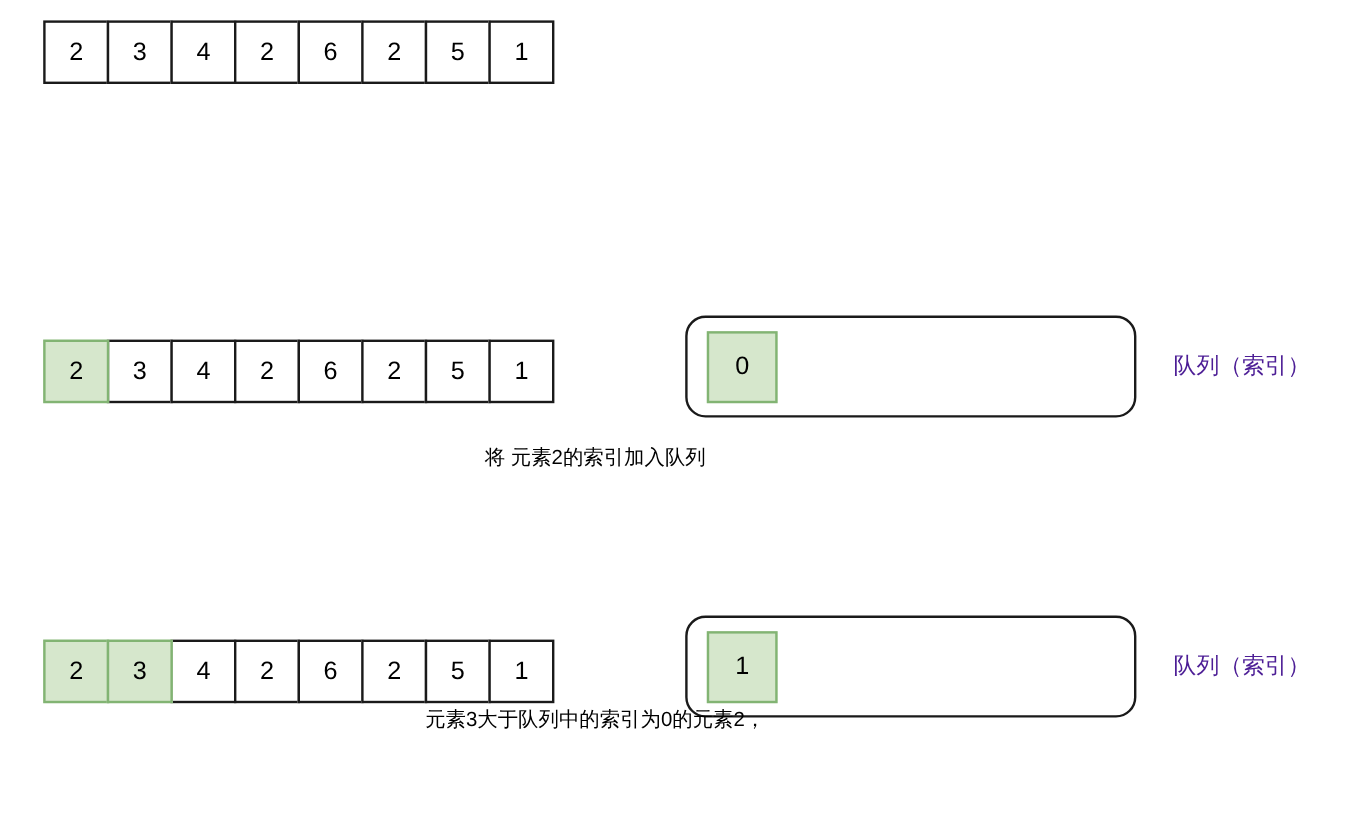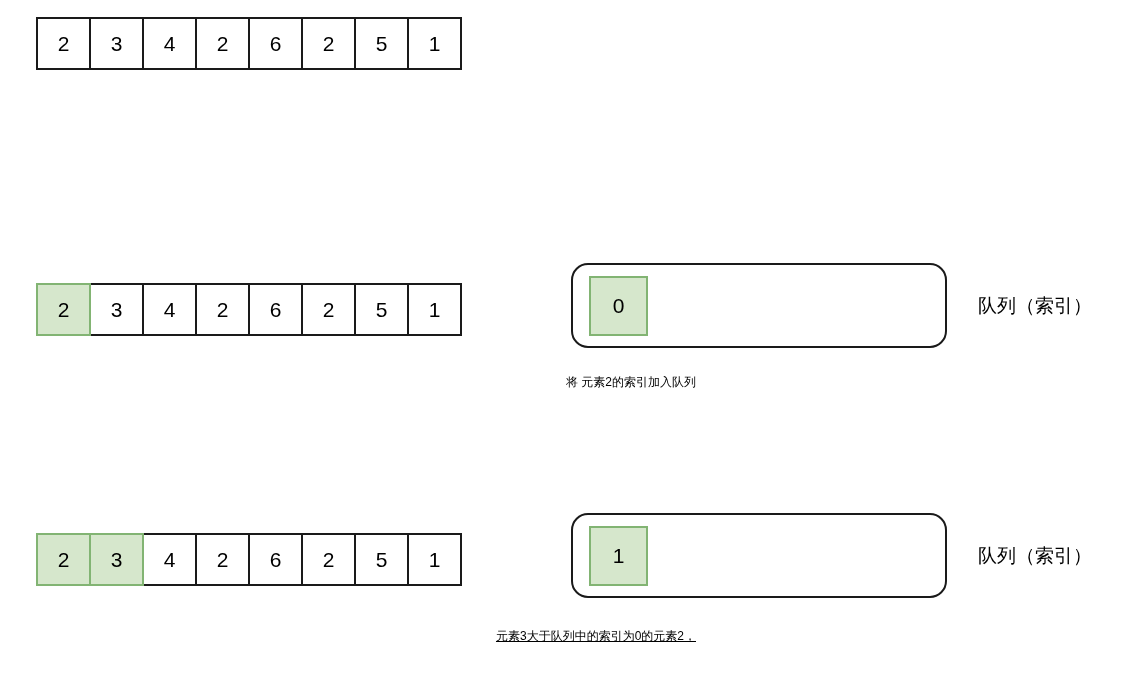--- a/index.html
+++ b/index.html
@@ -71,47 +71,47 @@
     line-height: 1;
     color: #000000;
   }
 
   
   .queue-label {
     position: absolute;
     font-size: 19px;
     line-height: 1;
     white-space: nowrap;
-    color: #000000;
+    color: #4c1d95;
   }
 
   
   .caption {
     position: absolute;
-    font-size: 12px;
+    font-size: 17px;
     line-height: 28px;
-    text-align: right;
+    text-align: center;
     white-space: nowrap;
     color: #000000;
   }
   .caption .line { display: block; }
 
   
   #row-initial   { left: 36px;  top: 17px;  }
   #row-step1     { left: 36px;  top: 283px; }
   #row-step2     { left: 36px;  top: 533px; }
 
   #queue-step1   { left: 571px; top: 263px; }
   #queue-step2   { left: 571px; top: 513px; }
 
   #queue-label-step1 { left: 978px; top: 296px; }
   #queue-label-step2 { left: 978px; top: 546px; }
 
   #caption-step1 { left: 296px; top: 368px; width: 400px; }
-  #caption-step2 { left: 296px; top: 622px; width: 400px; text-decoration: underline; }
+  #caption-step2 { left: 296px; top: 586px; width: 400px; }
 </style>
 </head>
 <body>
 
 <div class="array-row" id="row-initial">
     <div class="cell">2</div>
     <div class="cell">3</div>
     <div class="cell">4</div>
     <div class="cell">2</div>
     <div class="cell">6</div>

